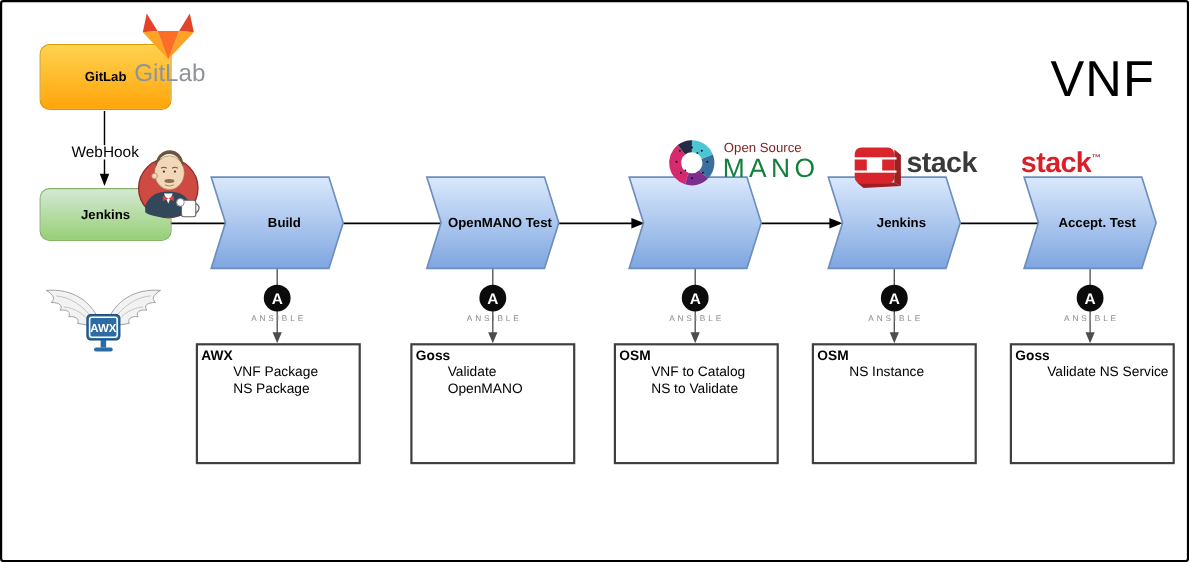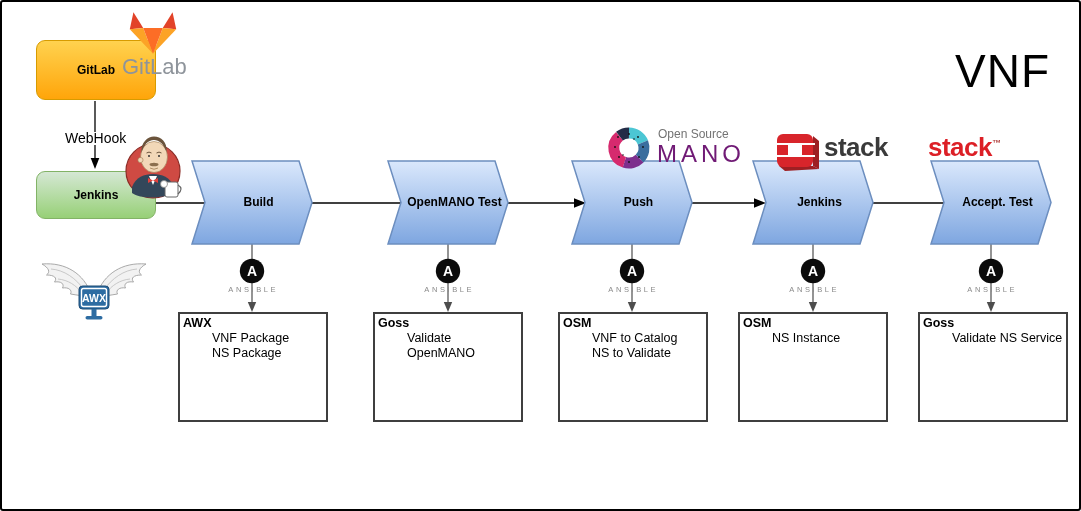--- a/index.html
+++ b/index.html
@@ -46,22 +46,22 @@
     text-indent:2.6px;
   }
   .vnf-title{
     position:absolute;left:953px;top:42px;font-size:46px;font-weight:400;
     letter-spacing:1px;color:#000;
   }
   .gitlab-wordmark{
     position:absolute;left:120px;top:52px;font-size:22px;color:#8e949b;
     font-weight:400;z-index:6;
   }
-  .mano-line1{position:absolute;left:656px;top:125px;font-size:12px;color:#737373;}
-  .mano-line2{position:absolute;left:655px;top:138px;font-size:24px;color:#701a75;
+  .mano-line1{position:absolute;left:656px;top:125px;font-size:12px;color:#7f1d1d;}
+  .mano-line2{position:absolute;left:655px;top:138px;font-size:24px;color:#15803d;
     letter-spacing:4px;font-weight:400;}
   .openstack-word{position:absolute;left:822px;top:130px;font-size:26px;font-weight:bold;
     letter-spacing:-0.5px;}
   .openstack-word .dark{color:#3a3a3a;}
   .openstack-word .red{color:#dc1f26;margin-left:40px;}
   .openstack-word sup{font-size:9px;color:#b0413e;}
   .logo{z-index:5;}
 </style>
 </head>
 <body>
@@ -110,21 +110,20 @@
       <polygon transform="translate(190,159)" points="0,0 107,0 120,41.5 107,83 0,83 13,41.5"></polygon>
       <polygon transform="translate(386,159)" points="0,0 107,0 120,41.5 107,83 0,83 13,41.5"></polygon>
       <polygon transform="translate(570,159)" points="0,0 107,0 120,41.5 107,83 0,83 13,41.5"></polygon>
       <polygon transform="translate(751,159)" points="0,0 107,0 120,41.5 107,83 0,83 13,41.5"></polygon>
       <polygon transform="translate(929,159)" points="0,0 107,0 120,41.5 107,83 0,83 13,41.5"></polygon>
     </g>
   </svg>
 
   <div class="chev-label" style="left:203px">Build</div>
   <div class="chev-label" style="left:399px">OpenMANO Test</div>
-  <div class="chev-label" style="left:583px">Push</div>
   <div class="chev-label" style="left:764px">Jenkins</div>
   <div class="chev-label" style="left:942px">Accept. Test</div>
 
   <div class="node gitlab">
     <span>GitLab</span>
   </div>
   <div class="webhook-label">WebHook</div>
 
   <div class="node jenkins">
     <span>Jenkins</span>

